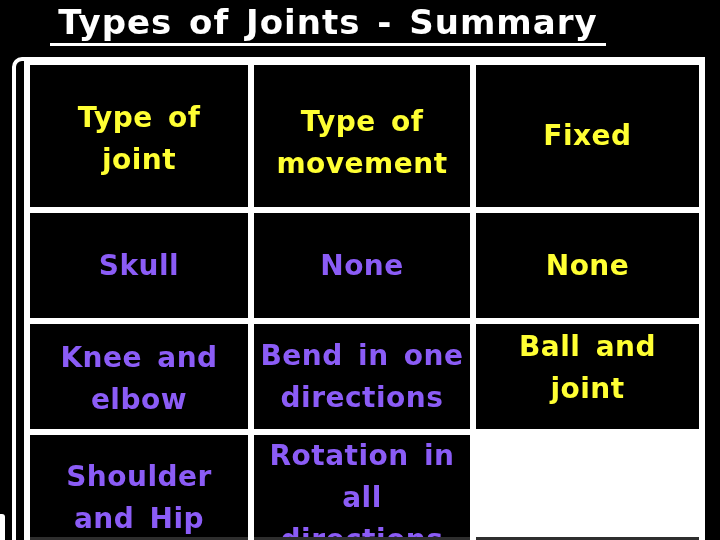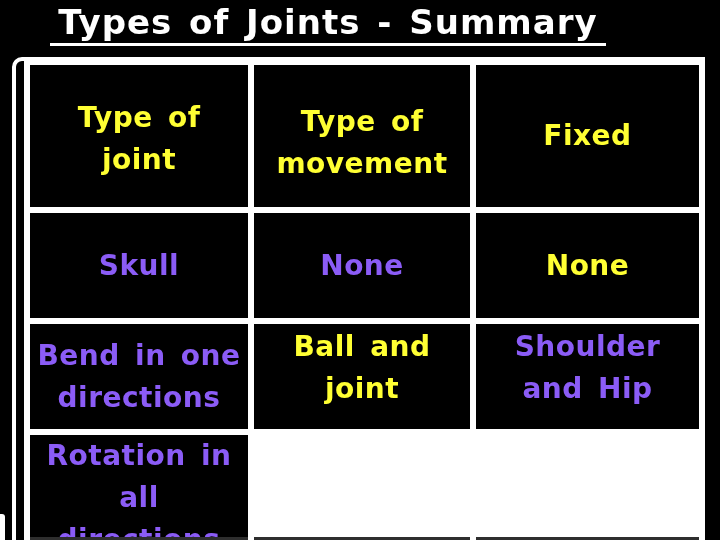--- a/index.html
+++ b/index.html
@@ -128,20 +128,23 @@
     <div class="cell text-green">
       <span>Skull</span>
     </div>
     <div class="cell text-green">
       <span>None</span>
     </div>
 
     <div class="cell text-yellow">
       <span>None</span>
     </div>
+    <div class="cell text-green vtop-13">
+      <span>Knee and elbow</span>
+    </div>
     <div class="cell text-green">
       <span>Bend in one directions</span>
     </div>
 
     <div class="cell text-yellow vlift-18">
       <span>Ball and joint</span>
     </div>
     <div class="cell text-green vlift-18">
       <span>Shoulder and Hip</span>
     </div>

